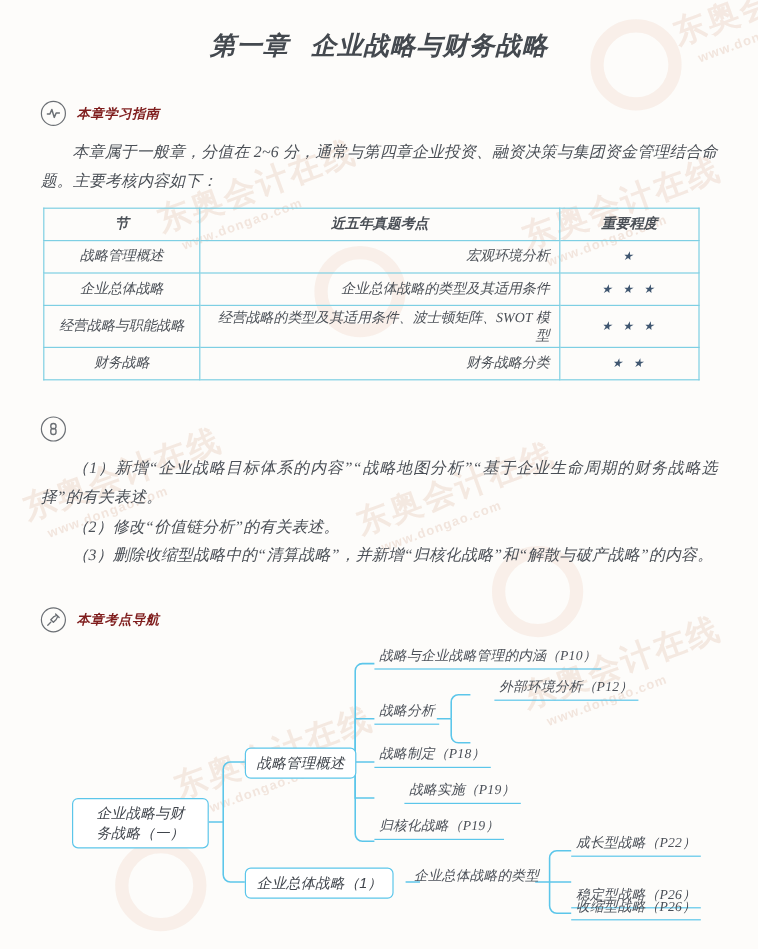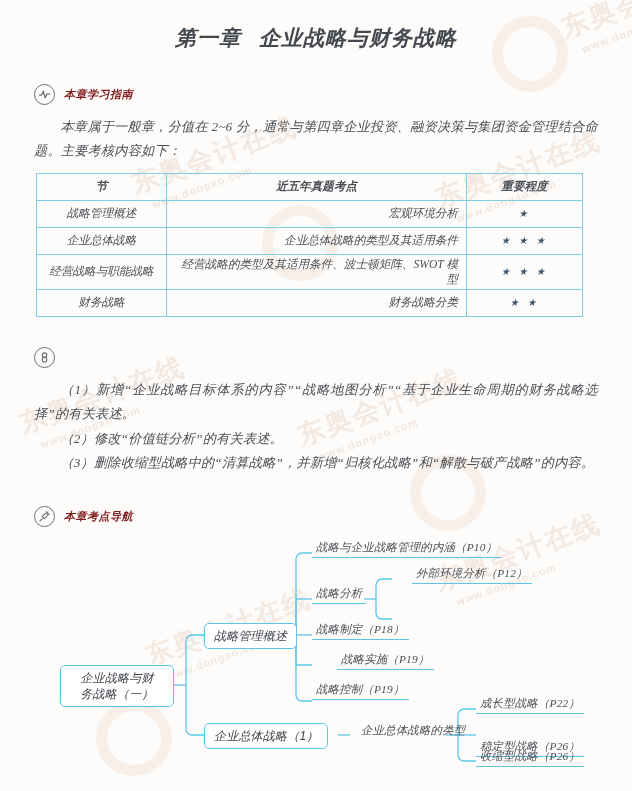--- a/index.html
+++ b/index.html
@@ -332,30 +332,30 @@
       </div>
 
       <div class="node underlined" style="left:278px; top:3px;">战略与企业战略管理的内涵（P10）</div>
 
       <div class="node underlined" style="left:278px; top:49px;">战略分析</div>
 
       <div class="node underlined" style="left:278px; top:85px;">战略制定（P18）</div>
 
       <div class="node underlined" style="left:278px; top:115px;margin-left:25px;">战略实施（P19）</div>
 
-      <div class="node underlined" style="left:278px; top:145px;">战略控制（P19）</div>
+      <div class="node underlined" style="left:278px; top:145px;">归核化战略（P19）</div>
 
       <div class="node underlined" style="left:378px; top:29px;">外部环境分析（P12）</div>
 
 
       <div class="node boxed" style="left:170px; top:186px;">
         <span>企业总体战略（1）</span>
       </div>
 
-      <div class="node plain" style="left:324px; top:186px;">企业总体战略的类型</div>
+      <div class="node plain" style="left:308px; top:186px;">企业总体战略的类型</div>
 
       <div class="node underlined" style="left:442px; top:159px;">成长型战略（P22）</div>
 
       <div class="node underlined" style="left:442px; top:202px;">稳定型战略（P26）</div>
 
       <div class="node underlined" style="left:442px; top:212px;">收缩型战略（P26）</div>
     </div>
   </div>
 
 </div>

